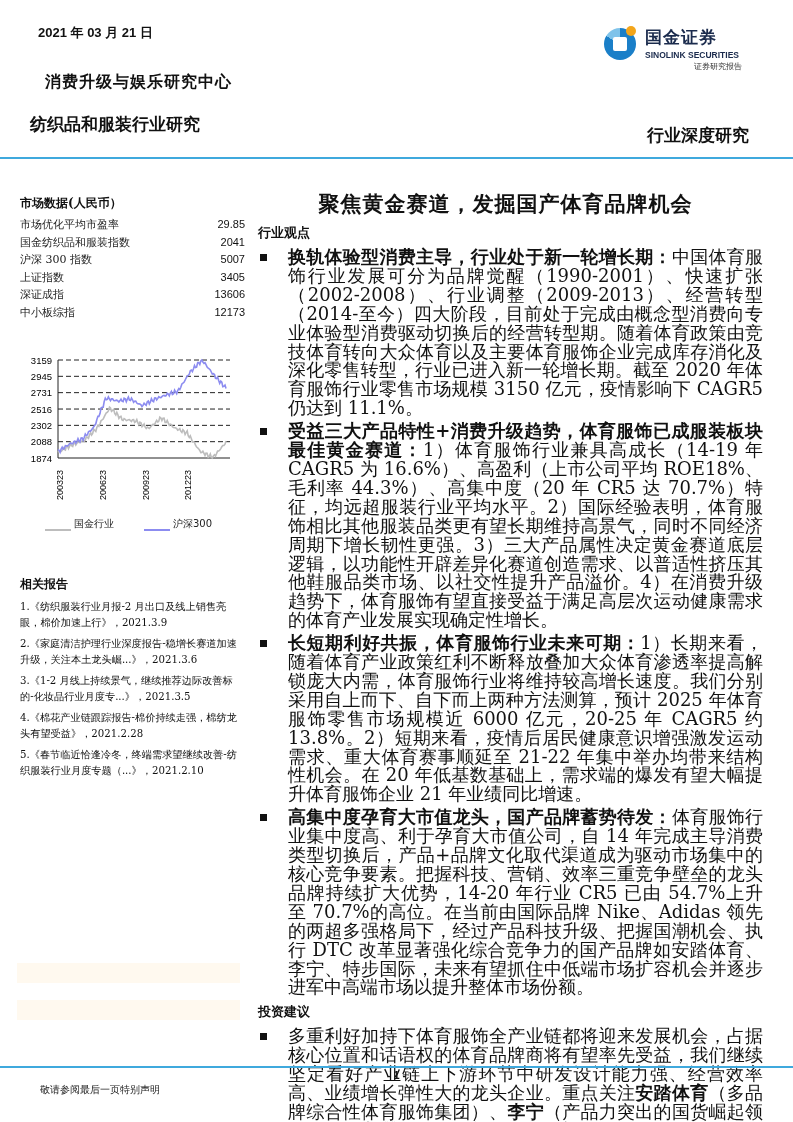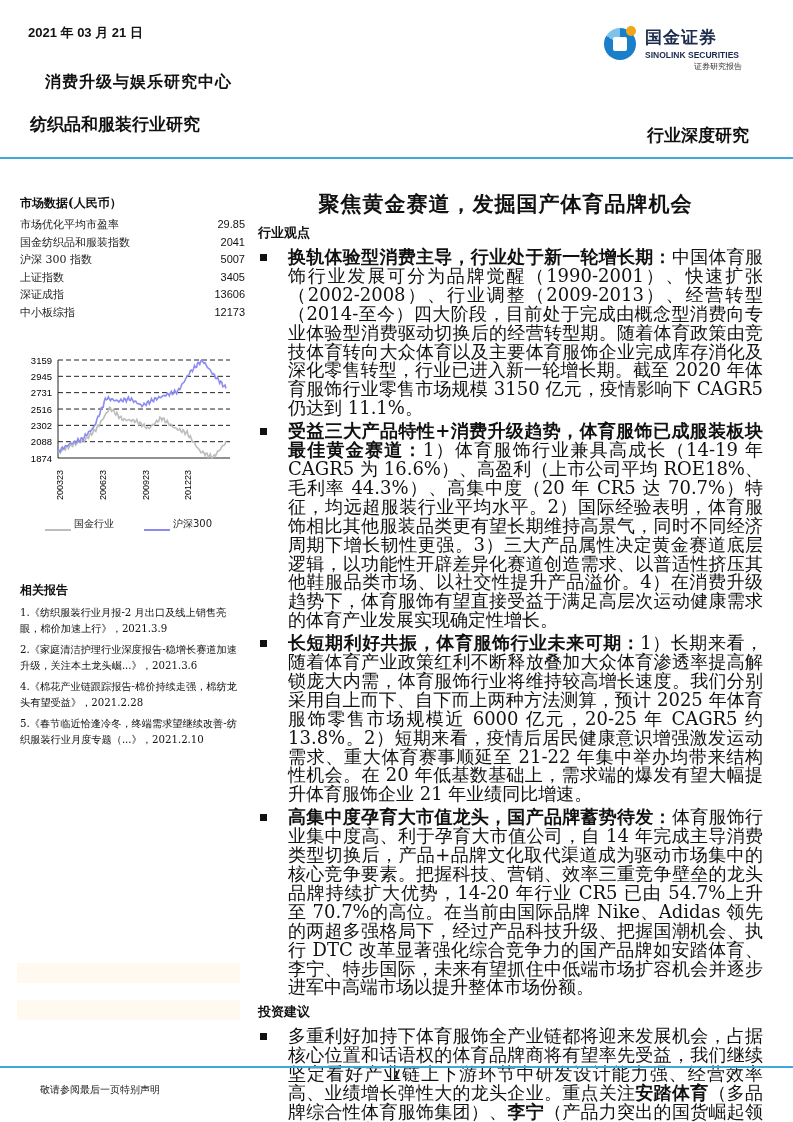--- a/index.html
+++ b/index.html
@@ -1,19 +1,19 @@
 <!DOCTYPE html>
 <html><head>
 <meta charset="utf-8">
 <style>
   html, body { margin:0; padding:0; background:#fff; }
   body { width:793px; height:1122px; position:relative; overflow:hidden;
          font-family:"DejaVu Sans","Liberation Sans",sans-serif; color:#111; }
   .abs { position:absolute; }
-  .date { left:28px; top:24px; font-family:"Liberation Sans",sans-serif; font-weight:bold; font-size:13px; }
+  .date { left:38px; top:24px; font-family:"Liberation Sans",sans-serif; font-weight:bold; font-size:13px; }
   .center-name { left:45px; top:72px; font-family:"DejaVu Serif",serif; font-weight:bold; font-size:16px; letter-spacing:1px; }
   .industry { left:30px; top:113px; font-weight:bold; font-size:17px; }
   .rtype { right:44px; top:124px; font-family:"DejaVu Serif",serif; font-weight:bold; font-size:17px; }
   .hr-top { left:0; right:0; top:157px; height:2px; background:#3fa9dd; }
   .logo { left:604px; top:26px; width:160px; height:48px; }
   .logo-circle { position:absolute; left:0; top:2px; width:32px; height:32px; border-radius:50%;
                  background:conic-gradient(#1a7fc8 0deg 300deg,#7fc3ea 300deg 360deg); }
   .logo-circle::after { content:""; position:absolute; left:9px; top:9px; width:14px; height:14px; background:#fff; border-radius:2px; }
   .logo-dot { position:absolute; left:22px; top:0; width:10px; height:10px; border-radius:50%; background:#f3a51a; }
   .logo-cn { position:absolute; left:41px; top:0; font-weight:bold; font-size:17px; color:#1b2b4d; letter-spacing:1px; }
@@ -25,21 +25,21 @@
   .mrow { display:flex; justify-content:space-between; font-size:11px; line-height:17.5px; }
   .mrow .k { font-family:"DejaVu Serif",serif; color:#222; }
   .mrow .v { font-family:"Liberation Sans",sans-serif; padding-right:0; }
 
   .chart { left:20px; top:350px; width:225px; height:195px; }
   .legend { left:45px; top:517px; font-size:10px; display:flex; gap:30px; color:#222; }
   .leg-item { display:flex; align-items:flex-end; gap:3px; }
   .leg-line { width:26px; height:2px; display:inline-block; }
 
   .related { left:20px; top:572px; width:225px; }
-  .related h4 { margin:10px 0 6px 0; font-family:"DejaVu Serif",serif; font-size:12px; font-weight:bold; }
+  .related h4 { margin:4px 0 6px 0; font-family:"DejaVu Serif",serif; font-size:12px; font-weight:bold; }
   .rel-item { font-family:"DejaVu Serif",serif; font-size:10.2px; line-height:16px; margin-bottom:5px; color:#111; }
   .stripe { left:17px; width:223px; height:20px; background:#fff9ef; }
 
   .main { left:258px; top:190px; width:505px; }
   .title { text-align:center; font-family:"DejaVu Serif",serif; font-weight:bold; font-size:21px; margin-left:-10px; letter-spacing:1px; }
   .sec { font-family:"DejaVu Serif",serif; font-weight:bold; font-size:13px; margin:6px 0 6px 0; }
   .bullet { position:relative; padding-left:30px; font-family:"DejaVu Serif",serif; font-size:18px; line-height:18.9px; text-align:justify; margin-bottom:4px; }
   .bullet::before { content:""; position:absolute; left:2px; top:6px; width:7px; height:7px; background:#111; }
   .bullet b { font-weight:bold; }
 
@@ -126,20 +126,21 @@
   <span class="leg-item">
     <span class="leg-line" style="background:#8c8cf0"></span>
     <span>沪深300</span>
   </span>
 </div>
 
 <div class="abs related">
   <h4>相关报告</h4>
   <div class="rel-item">1.《纺织服装行业月报-2 月出口及线上销售亮眼，棉价加速上行》，2021.3.9</div>
   <div class="rel-item">2.《家庭清洁护理行业深度报告-稳增长赛道加速升级，关注本土龙头崛...》，2021.3.6</div>
+  <div class="rel-item">3.《1-2 月线上持续景气，继续推荐边际改善标的-化妆品行业月度专...》，2021.3.5</div>
   <div class="rel-item">4.《棉花产业链跟踪报告-棉价持续走强，棉纺龙头有望受益》，2021.2.28</div>
   <div class="rel-item">5.《春节临近恰逢冷冬，终端需求望继续改善-纺织服装行业月度专题（...》，2021.2.10</div>
 </div>
 <div class="abs stripe" style="top:963px"></div>
 <div class="abs stripe" style="top:1000px"></div>
 
 <div class="abs main">
   <div class="title">聚焦黄金赛道，发掘国产体育品牌机会</div>
 
   <div class="sec">行业观点</div>

